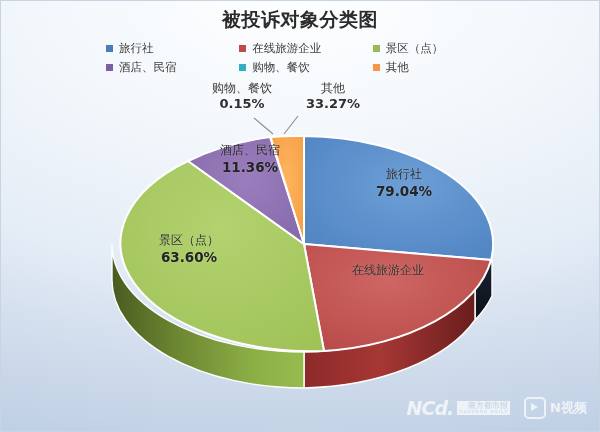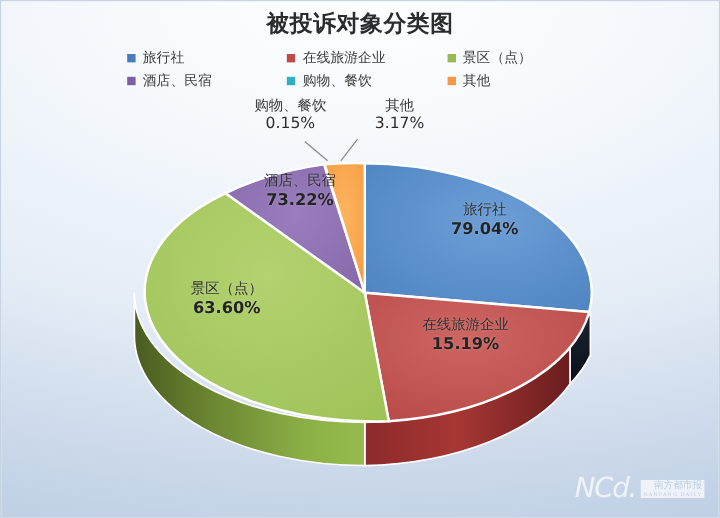--- a/index.html
+++ b/index.html
@@ -88,21 +88,21 @@
     text-align: center;
     font-family: "DejaVu Serif", "Liberation Serif", serif;
     font-size: 12px;
     color: #3a3a3a;
     line-height: 1.25;
     white-space: nowrap;
   }
   .callout .pct {
     font-family: "DejaVu Sans", "Liberation Sans", sans-serif;
     font-size: 13px;
-    font-weight: normal;
+    font-weight: bold;
     color: #2e2e2e;
   }
   #callout-shopping { left: 186px; top: 80px; width: 110px; }
   #callout-other    { left: 293px; top: 80px; width: 78px; }
 
   
   .slice-label {
     position: absolute;
     text-align: center;
     font-family: "DejaVu Serif", "Liberation Serif", serif;
@@ -133,22 +133,22 @@
     opacity: 0.72;
   }
   .wm-group {
     display: flex;
     align-items: center;
     margin-left: 14px;
   }
   .wm-nd {
     font-family: "DejaVu Sans", "Liberation Sans", sans-serif;
     font-style: italic;
-    font-weight: normal;
-    font-size: 23px;
+    font-weight: bold;
+    font-size: 19px;
     color: #ffffff;
     letter-spacing: -1px;
     line-height: 1;
   }
   .wm-nd-cn {
     margin-left: 4px;
     padding: 1px 2px;
     background: #ffffff;
     color: #b9cbe0;
     font-size: 8px;
@@ -300,44 +300,47 @@
       <polyline points="253,117 272,133" fill="none" stroke="#8c8c8c" stroke-width="1.1"></polyline>
       <polyline points="297,115 283,133" fill="none" stroke="#8c8c8c" stroke-width="1.1"></polyline>
     </svg>
 
     <div class="callout" id="callout-shopping">
       <div>购物、餐饮</div>
       <div class="pct">0.15%</div>
     </div>
     <div class="callout" id="callout-other">
       <div>其他</div>
-      <div class="pct">3.17%</div>
+      <div class="pct">33.27%</div>
     </div>
 
     <div class="slice-label" id="label-travel">
       <div>旅行社</div>
       <div class="pct">79.04%</div>
     </div>
     <div class="slice-label" id="label-online">
       <div>在线旅游企业</div>
-      <div class="pct">15.19%</div>
     </div>
     <div class="slice-label" id="label-scenic">
       <div>景区（点）</div>
       <div class="pct">63.60%</div>
     </div>
     <div class="slice-label" id="label-hotel">
       <div>酒店、民宿</div>
-      <div class="pct">73.22%</div>
+      <div class="pct">11.36%</div>
     </div>
   </div>
 
   <div id="watermark">
     <div class="wm-group">
       <span class="wm-nd">NCd.</span>
       <span class="wm-nd-cn">
         <span>南方都市报</span>
         <small>NANFANG DAILY</small>
       </span>
     </div>
+    <div class="wm-group">
+      <span class="wm-play"></span>
+      <span class="wm-video-text">N视频</span>
+    </div>
   </div>
 
 </div>
 
 </body></html>

